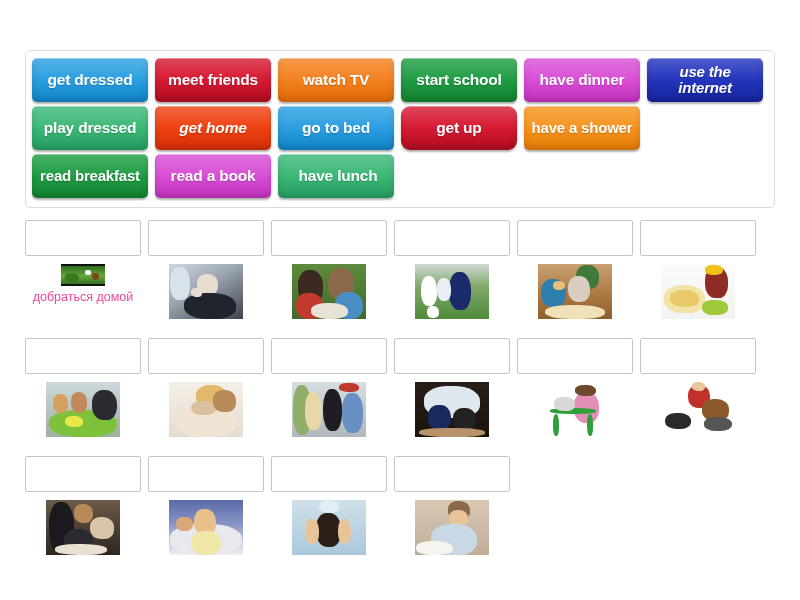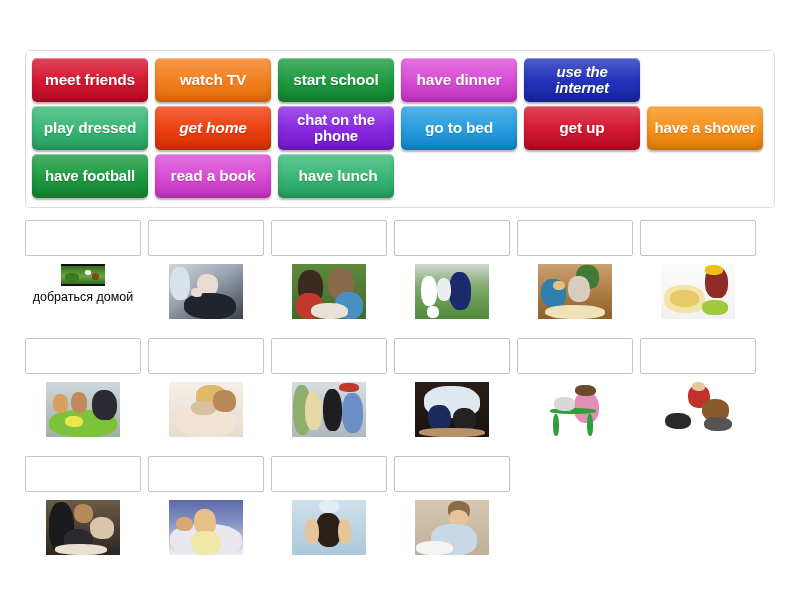--- a/index.html
+++ b/index.html
@@ -133,21 +133,21 @@
     display: block;
   }
 
   .thumb.tiny {
     width: 44px;
     height: 22px;
   }
 
   .thumb-caption {
     font-size: 12.5px;
-    color: #000000;
+    color: #ec4899;
     margin-top: 4px;
     text-align: center;
     white-space: nowrap;
     font-family: "Liberation Sans", sans-serif;
   }
 
   .spacer-cell {
     width: 116px;
   }
 
@@ -156,20 +156,23 @@
   .ph i { position: absolute; display: block; }
 </style>
 </head>
 <body>
 
 <div id="app">
 
   <div class="tile-bank">
     <div class="tile-rows">
         <div class="tile-row">
+          <div class="tile" style="background: linear-gradient(rgb(43, 159, 224) 0%, rgb(43, 159, 224) 48%, rgb(17, 131, 200) 100%);">
+            <span>get dressed</span>
+          </div>
           <div class="tile" style="background: linear-gradient(rgb(214, 26, 51) 0%, rgb(214, 26, 51) 48%, rgb(176, 12, 34) 100%);">
             <span>meet friends</span>
           </div>
           <div class="tile" style="background: linear-gradient(rgb(244, 129, 32) 0%, rgb(244, 129, 32) 48%, rgb(224, 106, 8) 100%);">
             <span>watch TV</span>
           </div>
           <div class="tile" style="background: linear-gradient(rgb(31, 157, 67) 0%, rgb(31, 157, 67) 48%, rgb(19, 129, 47) 100%);">
             <span>start school</span>
           </div>
           <div class="tile" style="background: linear-gradient(rgb(217, 79, 214) 0%, rgb(217, 79, 214) 48%, rgb(193, 50, 189) 100%);">
@@ -179,36 +182,33 @@
             <span>use the internet</span>
           </div>
         </div>
         <div class="tile-row">
           <div class="tile" style="background: linear-gradient(rgb(60, 184, 120) 0%, rgb(60, 184, 120) 48%, rgb(37, 157, 96) 100%);">
             <span>play dressed</span>
           </div>
           <div class="tile" style="background: linear-gradient(rgb(239, 66, 18) 0%, rgb(239, 66, 18) 48%, rgb(210, 47, 6) 100%); font-style: italic;">
             <span>get home</span>
           </div>
-          <div class="tile two-line" style="background: linear-gradient(rgb(138, 43, 226) 0%, rgb(138, 43, 226) 48%, rgb(113, 24, 199) 100%);">
-            <span>chat on the phone</span>
-          </div>
           <div class="tile" style="background: linear-gradient(rgb(43, 159, 224) 0%, rgb(43, 159, 224) 48%, rgb(17, 131, 200) 100%);">
             <span>go to bed</span>
           </div>
-          <div class="tile" style="background: linear-gradient(rgb(214, 26, 51) 0%, rgb(214, 26, 51) 48%, rgb(176, 12, 34) 100%);">
+          <div class="tile" style="background: linear-gradient(rgb(214, 26, 51) 0%, rgb(214, 26, 51) 48%, rgb(176, 12, 34) 100%); border-radius: 9px;">
             <span>get up</span>
           </div>
           <div class="tile two-line" style="background: linear-gradient(rgb(247, 148, 30) 0%, rgb(247, 148, 30) 48%, rgb(226, 124, 6) 100%);">
             <span>have a shower</span>
           </div>
         </div>
         <div class="tile-row">
           <div class="tile two-line" style="background: linear-gradient(rgb(31, 157, 67) 0%, rgb(31, 157, 67) 48%, rgb(19, 129, 47) 100%);">
-            <span>have football</span>
+            <span>read breakfast</span>
           </div>
           <div class="tile" style="background: linear-gradient(rgb(217, 79, 214) 0%, rgb(217, 79, 214) 48%, rgb(193, 50, 189) 100%);">
             <span>read a book</span>
           </div>
           <div class="tile" style="background: linear-gradient(rgb(60, 184, 120) 0%, rgb(60, 184, 120) 48%, rgb(37, 157, 96) 100%); padding-left: 8px;">
             <span>have lunch</span>
           </div>
         </div>
       </div>
   </div>

